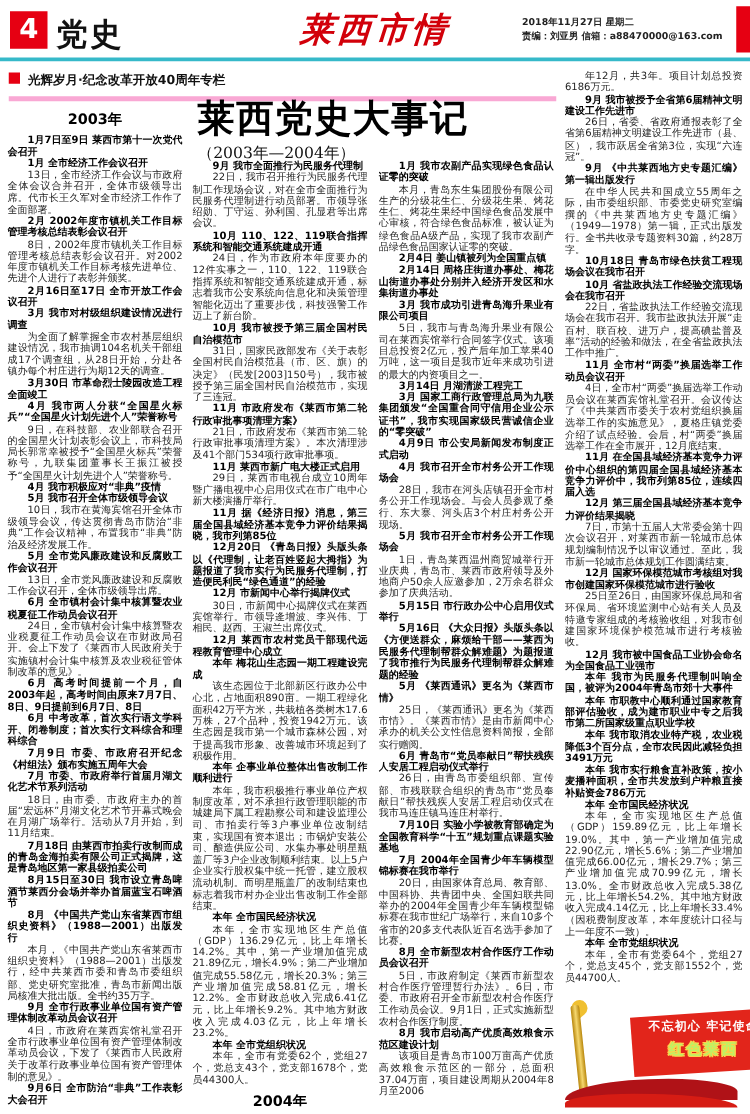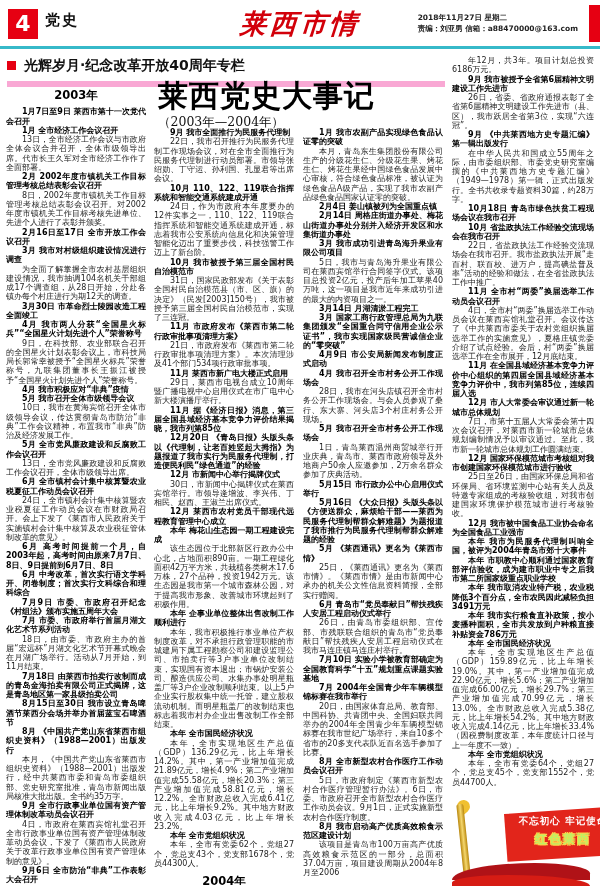--- a/index.html
+++ b/index.html
@@ -2,28 +2,28 @@
 <html><head>
 <meta charset="utf-8">
 <style>
   * { margin:0; padding:0; box-sizing:border-box; }
   html,body { width:600px; height:891px; }
   body { position:relative; background:#ffffff; font-family:"DejaVu Sans","Liberation Sans",sans-serif; overflow:hidden; }
 
   
   .header { position:absolute; left:0; top:0; width:600px; height:46px; }
   .page-num-box { position:absolute; left:8px; top:9px; width:30px; height:30px; background:#e60012; color:#fff; font-size:22px; font-weight:bold; text-align:center; line-height:30px; }
-  .section-name { position:absolute; left:45px; top:11px; font-size:15px; font-weight:bold; color:#111; letter-spacing:2px; }
+  .section-name { position:absolute; left:45px; top:11px; font-size:25px; font-weight:bold; color:#111; letter-spacing:2px; }
   .masthead { position:absolute; left:0; right:0; top:6px; text-align:center; font-family:"DejaVu Serif","Liberation Serif",serif; font-weight:bold; font-style:italic; color:#d2000a; font-size:27px; letter-spacing:3px; transform:skewX(-4deg); }
   .header-info { position:absolute; right:22px; top:12px; text-align:left; font-size:7.5px; font-weight:bold; color:#222; line-height:11px; }
   .header-bar-right { position:absolute; right:0; top:5px; width:11px; height:37px; background:#e60012; }
   .cyan-rule { position:absolute; left:0; top:46px; width:600px; height:3px; background:#36b9c9; }
 
   
-  .banner { position:absolute; left:7px; top:57px; width:438px; font-size:14px; font-weight:bold; color:#111; border-bottom:6px solid #f9a8d4; padding-bottom:6px; }
+  .banner { position:absolute; left:7px; top:57px; width:438px; font-size:10px; font-weight:bold; color:#111; border-bottom:4px solid #f9a8d4; padding-bottom:6px; }
   .banner .sq { display:inline-block; width:9px; height:9px; background:#e60012; margin-right:3px; }
 
   
   .article-title { position:absolute; left:158px; top:80px; width:284px; text-align:left; }
   .article-title .t { font-size:30px; font-weight:bold; color:#000; letter-spacing:1px; line-height:32px; }
   .article-title .s { font-family:"DejaVu Serif","Liberation Serif",serif; font-size:12.5px; color:#111; margin-top:2px; }
 
   
   .col { position:absolute; font-size:8px; line-height:9.25px; color:#1c1c1c; text-align:justify; overflow:hidden; }
   .col .h { font-weight:bold; color:#000; text-indent:2em; }
@@ -162,21 +162,21 @@
     <div class="h">9月 我市被授予全省第6届精神文明建设工作先进市</div>
     <div class="p">26日，省委、省政府通报表彰了全省第6届精神文明建设工作先进市（县、区），我市跃居全省第3位，实现“六连冠”。</div>
     <div class="h">9月 《中共莱西地方史专题汇编》第一辑出版发行</div>
     <div class="p">在中华人民共和国成立55周年之际，由市委组织部、市委党史研究室编撰的《中共莱西地方史专题汇编》（1949—1978）第一辑，正式出版发行。全书共收录专题资料30篇，约28万字。</div>
     <div class="h">10月18日 青岛市绿色扶贫工程现场会议在我市召开</div>
     <div class="h">10月 省盐政执法工作经验交流现场会在我市召开</div>
     <div class="p">22日，省盐政执法工作经验交流现场会在我市召开。我市盐政执法开展“走百村、联百校、进万户，提高碘盐普及率”活动的经验和做法，在全省盐政执法工作中推广。</div>
     <div class="h">11月 全市村“两委”换届选举工作动员会议召开</div>
     <div class="p">4日，全市村“两委”换届选举工作动员会议在莱西宾馆礼堂召开。会议传达了《中共莱西市委关于农村党组织换届选举工作的实施意见》，夏格庄镇党委介绍了试点经验。会后，村“两委”换届选举工作在全市展开，12月底结束。</div>
     <div class="h">11月 在全国县域经济基本竞争力评价中心组织的第四届全国县域经济基本竞争力评价中，我市列第85位，连续四届入选</div>
-    <div class="h">12月 市人大常委会审议通过新一轮城市总体规划</div>
+    <div class="h">12月 第三届全国县域经济基本竞争力评价结果揭晓</div>
     <div class="p">7日，市第十五届人大常委会第十四次会议召开，对莱西市新一轮城市总体规划编制情况予以审议通过。至此，我市新一轮城市总体规划工作圆满结束。</div>
     <div class="h">12月 国家环保模范城市考核组对我市创建国家环保模范城市进行验收</div>
     <div class="p">25日至26日，由国家环保总局和省环保局、省环境监测中心站有关人员及特邀专家组成的考核验收组，对我市创建国家环境保护模范城市进行考核验收。</div>
     <div class="h">12月 我市被中国食品工业协会命名为全国食品工业强市</div>
     <div class="h">本年 我市为民服务代理制叫响全国，被评为2004年青岛市郊十大事件</div>
     <div class="h">本年 市职教中心顺利通过国家教育部评估验收，成为建市职业中专之后我市第二所国家级重点职业学校</div>
     <div class="h">本年 我市取消农业特产税，农业税降低3个百分点，全市农民因此减轻负担3491万元</div>
     <div class="h">本年 我市实行粮食直补政策，按小麦播种面积，全市共发放到户种粮直接补贴资金786万元</div>
     <div class="h">本年 全市国民经济状况</div>
     <div class="p">本年，全市实现地区生产总值（GDP）159.89亿元，比上年增长19.0%。其中，第一产业增加值完成22.90亿元，增长5.6%；第二产业增加值完成66.00亿元，增长29.7%；第三产业增加值完成70.99亿元，增长13.0%。全市财政总收入完成5.38亿元，比上年增长54.2%。其中地方财政收入完成4.14亿元，比上年增长33.4%（因税费制度改革，本年度统计口径与上一年度不一致）。</div>

